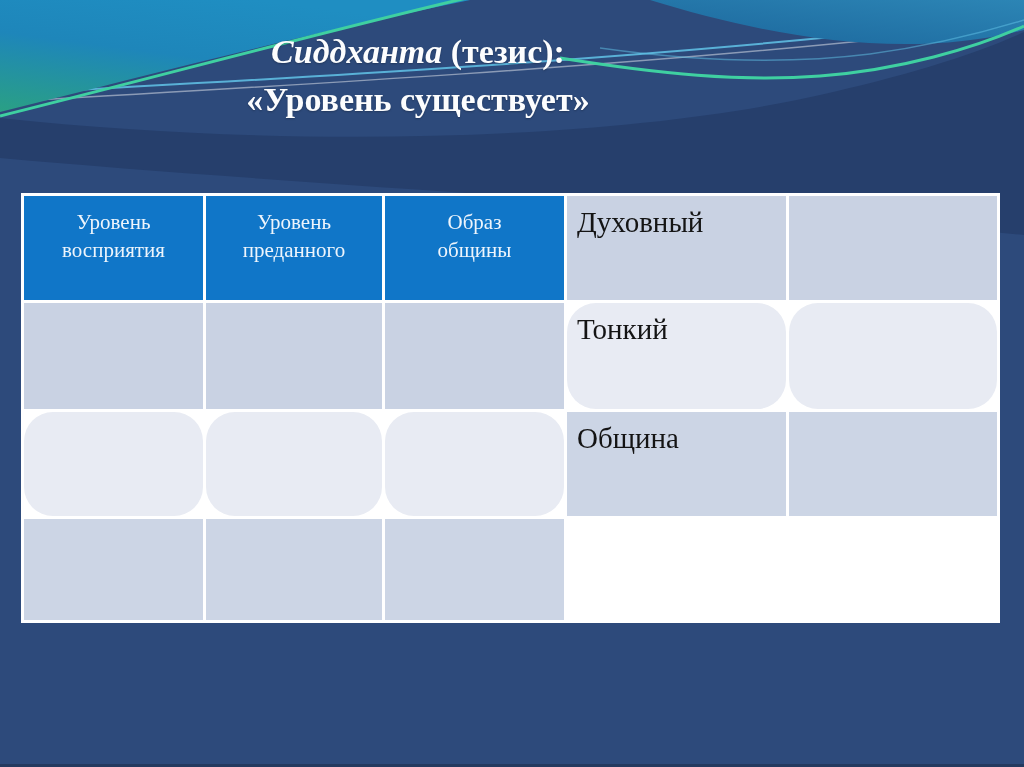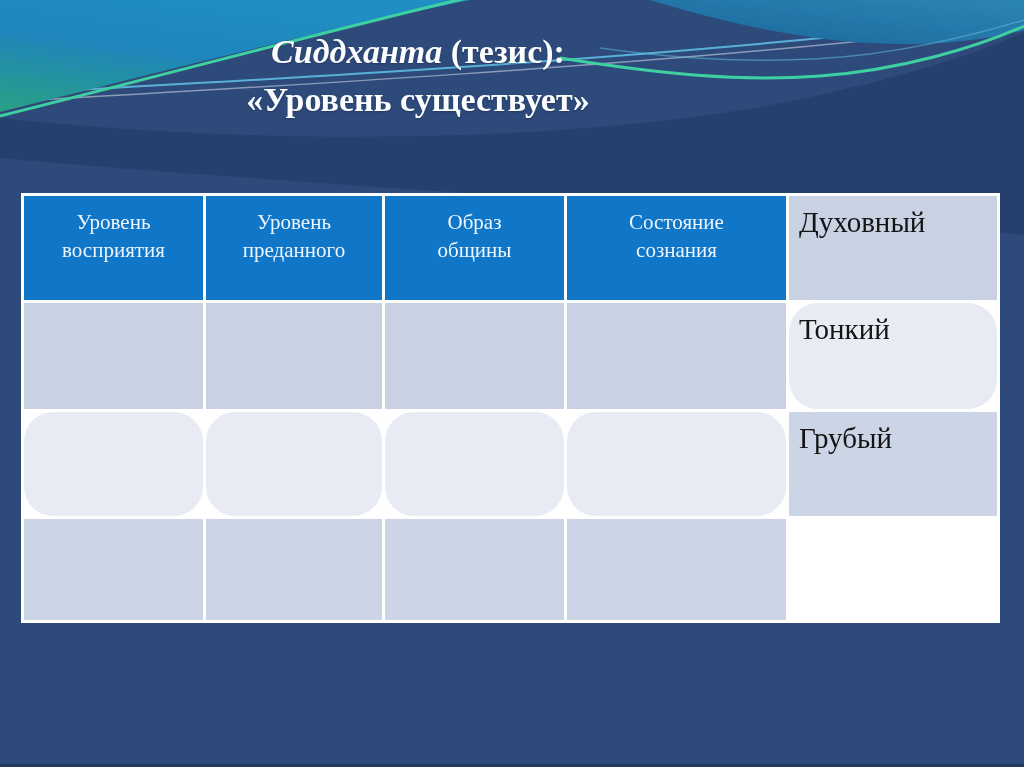--- a/index.html
+++ b/index.html
@@ -77,33 +77,31 @@
   <div>«Уровень существует»</div>
 </div>
 
 <div class="grid-table">
   <div class="th">Уровень
 восприятия</div>
   <div class="th">Уровень
 преданного</div>
   <div class="th">Образ
 общины</div>
-  <div class="th">Состояние
-сознания</div>
 
   <div class="td r0 row-label">Духовный</div>
   <div class="td r0"></div>
   <div class="td r0"></div>
   <div class="td r0"></div>
   <div class="td r0"></div>
 
   <div class="td r1 row-label">Тонкий</div>
   <div class="td r1"></div>
   <div class="td r1"></div>
   <div class="td r1"></div>
   <div class="td r1"></div>
 
-  <div class="td r2 row-label">Грубый</div>
+  <div class="td r2 row-label">Община</div>
   <div class="td r2"></div>
   <div class="td r2"></div>
   <div class="td r2"></div>
   <div class="td r2"></div>
 </div>
 
 </body></html>

